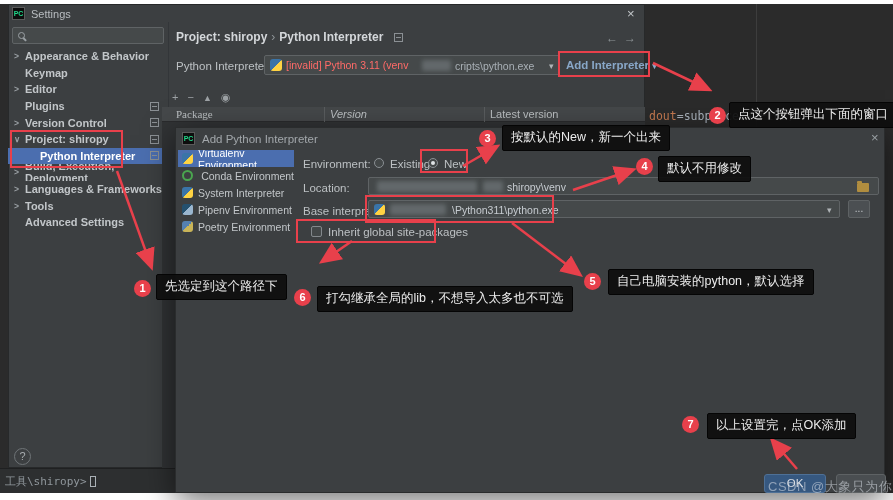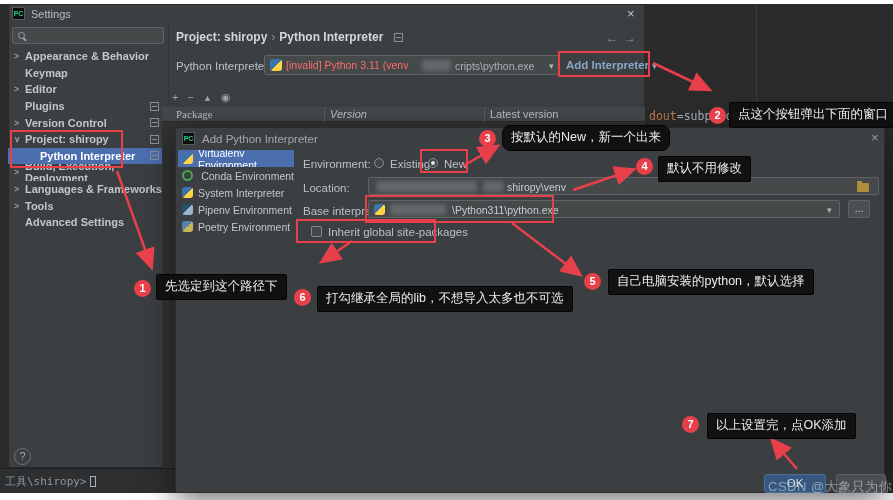--- a/index.html
+++ b/index.html
@@ -282,21 +282,21 @@
     <div class="redbox" style="left:558px;top:51px;width:92px;height:26px;"></div>
     <div class="redbox" style="left:420px;top:149px;width:48px;height:24px;"></div>
     <div class="redbox" style="left:365px;top:195px;width:189px;height:28px;"></div>
     <div class="redbox" style="left:296px;top:219px;width:140px;height:24px;"></div>
 
     <div class="numcirc" style="left:134px;top:280px;">1</div>
     <div class="tip" style="left:156px;top:274px;">先选定到这个路径下</div>
     <div class="numcirc" style="left:709px;top:107px;">2</div>
     <div class="tip" style="left:729px;top:102px;">点这个按钮弹出下面的窗口</div>
     <div class="numcirc" style="left:479px;top:130px;">3</div>
-    <div class="tip" style="left:502px;top:125px;border-radius:8px;">按默认的New，新一个出来</div>
+    <div class="tip" style="left:502px;top:125px;">按默认的New，新一个出来</div>
     <div class="numcirc" style="left:636px;top:158px;">4</div>
     <div class="tip" style="left:658px;top:156px;">默认不用修改</div>
     <div class="numcirc" style="left:584px;top:273px;">5</div>
     <div class="tip" style="left:608px;top:269px;">自己电脑安装的python，默认选择</div>
     <div class="numcirc" style="left:294px;top:289px;">6</div>
     <div class="tip" style="left:317px;top:286px;">打勾继承全局的lib，不想导入太多也不可选</div>
     <div class="numcirc" style="left:682px;top:416px;">7</div>
     <div class="tip" style="left:707px;top:413px;">以上设置完，点OK添加</div>
   </div>
 

